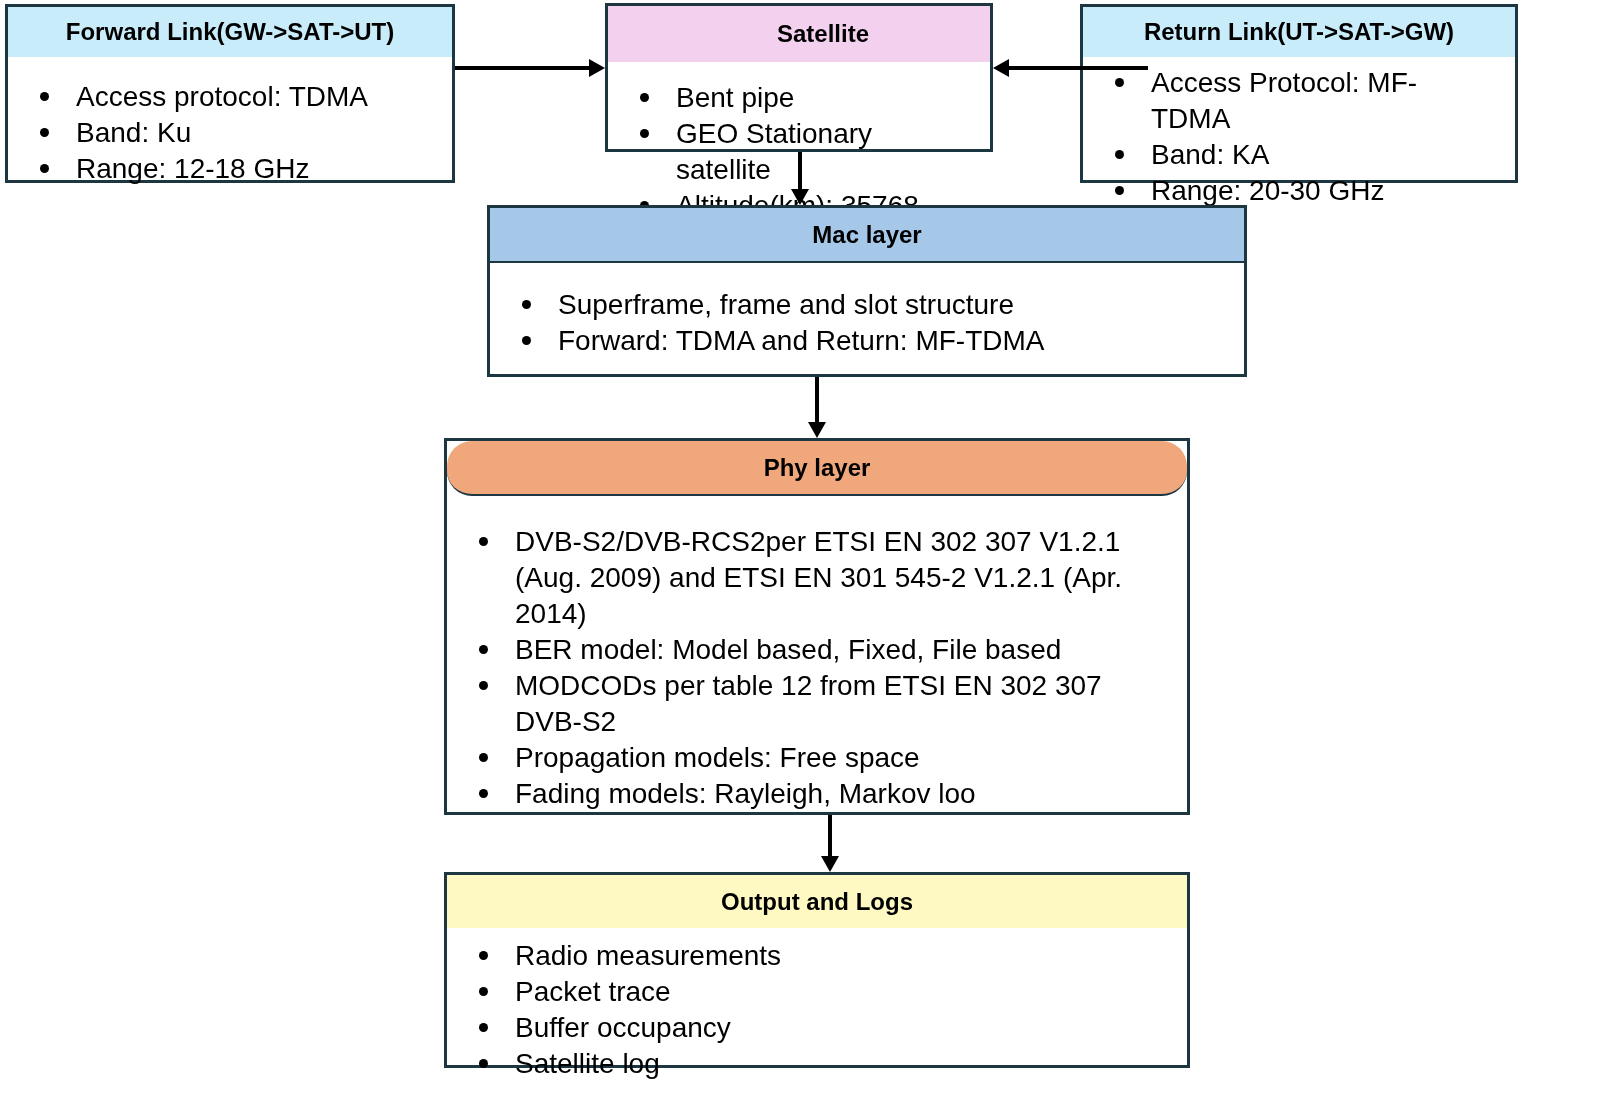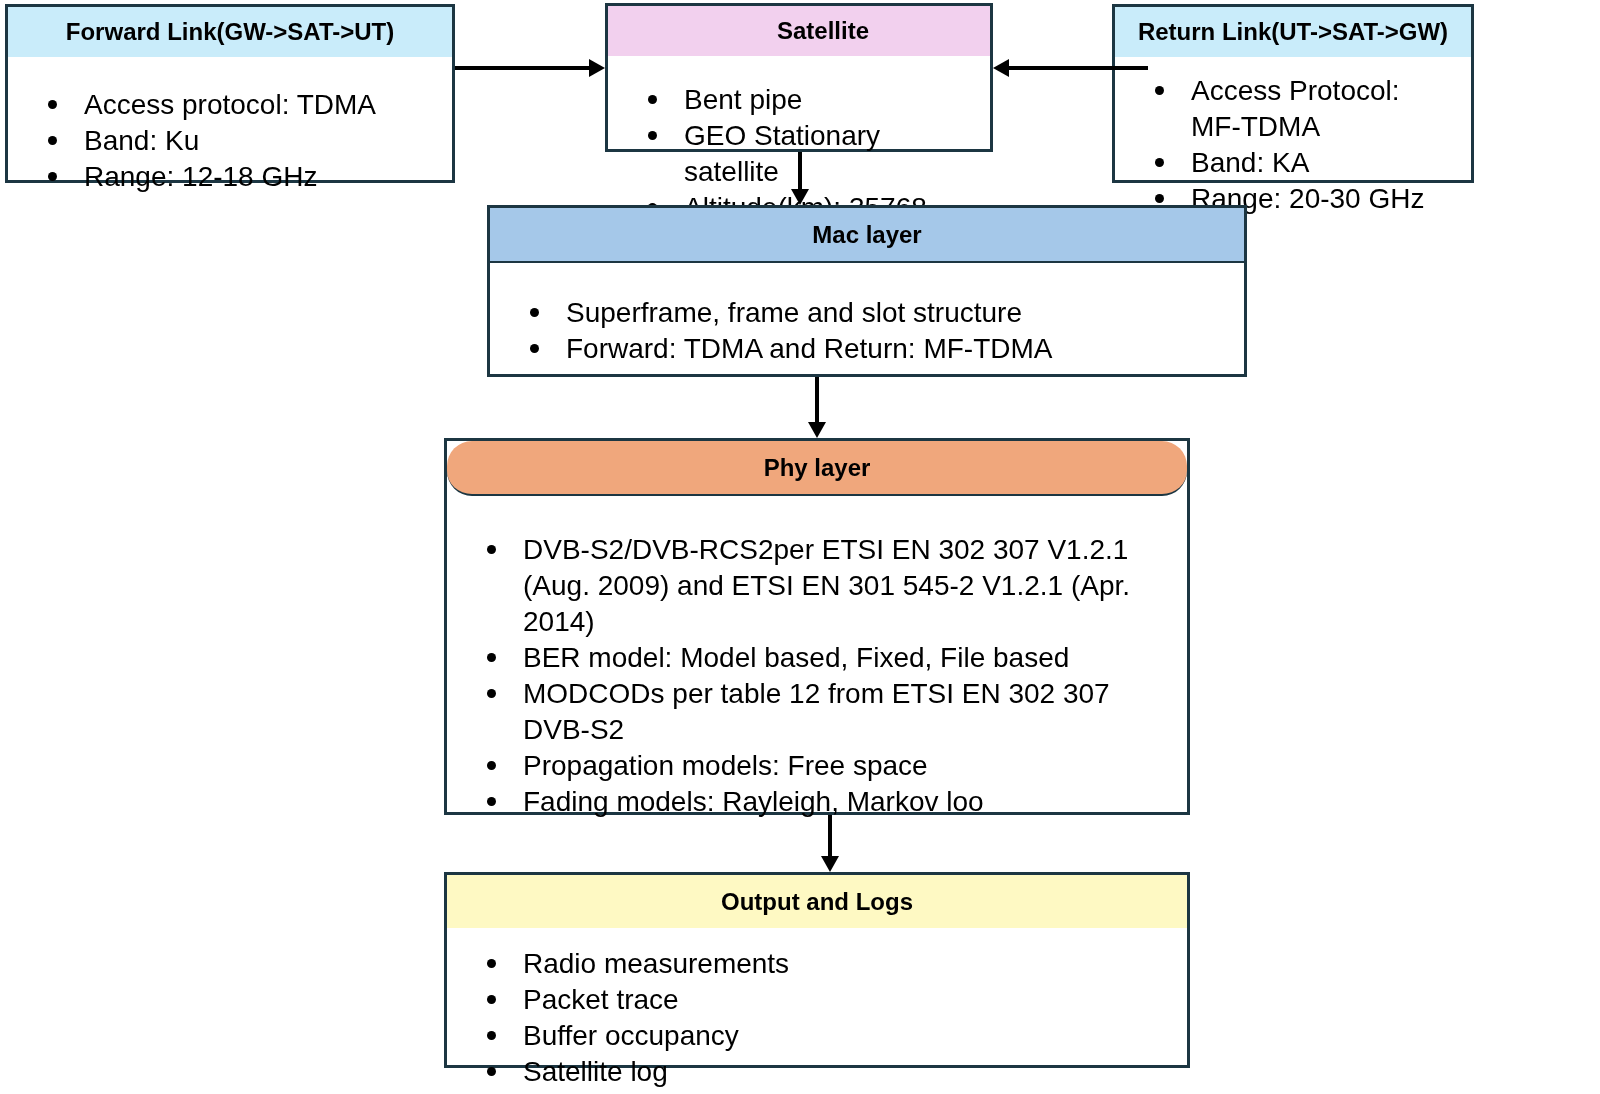--- a/index.html
+++ b/index.html
@@ -23,21 +23,21 @@
     font-size:24px;
     text-align:center;
     box-sizing:border-box;
     display:flex;
     align-items:center;
     justify-content:center;
   }
   .hdr-sep { border-bottom:2px solid #1c3642; }
   .box-body {
     list-style:none;
-    margin:16px;
+    margin:8px;
     padding:0 14px 0 24px;
     border-radius:9px;
   }
   .box-body li {
     display:flex;
     font-size:28px;
     line-height:36px;
     align-items:flex-start;
   }
   .bullet {
@@ -55,24 +55,24 @@
     background:#000000;
   }
   .li-text { flex:1 1 auto; }
 
   
   #box-forward   { left:5px;    top:4px;   width:450px; height:179px; }
   #box-forward   .box-header { height:50px; }
   #box-forward   .box-body { padding-top:14px; }
 
   #box-satellite { left:605px;  top:3px;   width:388px; height:149px; }
-  #box-satellite .box-header { height:50px;padding-left:48px; }
+  #box-satellite .box-header { height:56px;padding-left:48px; }
   #box-satellite .box-body { padding-top:10px; }
 
-  #box-return    { left:1112px; top:4px;   width:362px; height:179px; }
+  #box-return    { left:1080px; top:4px;   width:438px; height:179px; }
   #box-return    .box-header { height:50px; }
   #box-return    .box-body { }
 
   #box-mac       { left:487px;  top:205px; width:760px; height:172px; }
   #box-mac       .box-header { height:55px; }
   #box-mac       .box-body { padding-top:16px; }
 
   #box-phy       { left:444px;  top:438px; width:746px; height:377px; }
   #box-phy       .box-header { height:55px;border-radius:25px; }
   #box-phy       .box-body { padding-top:20px; }

